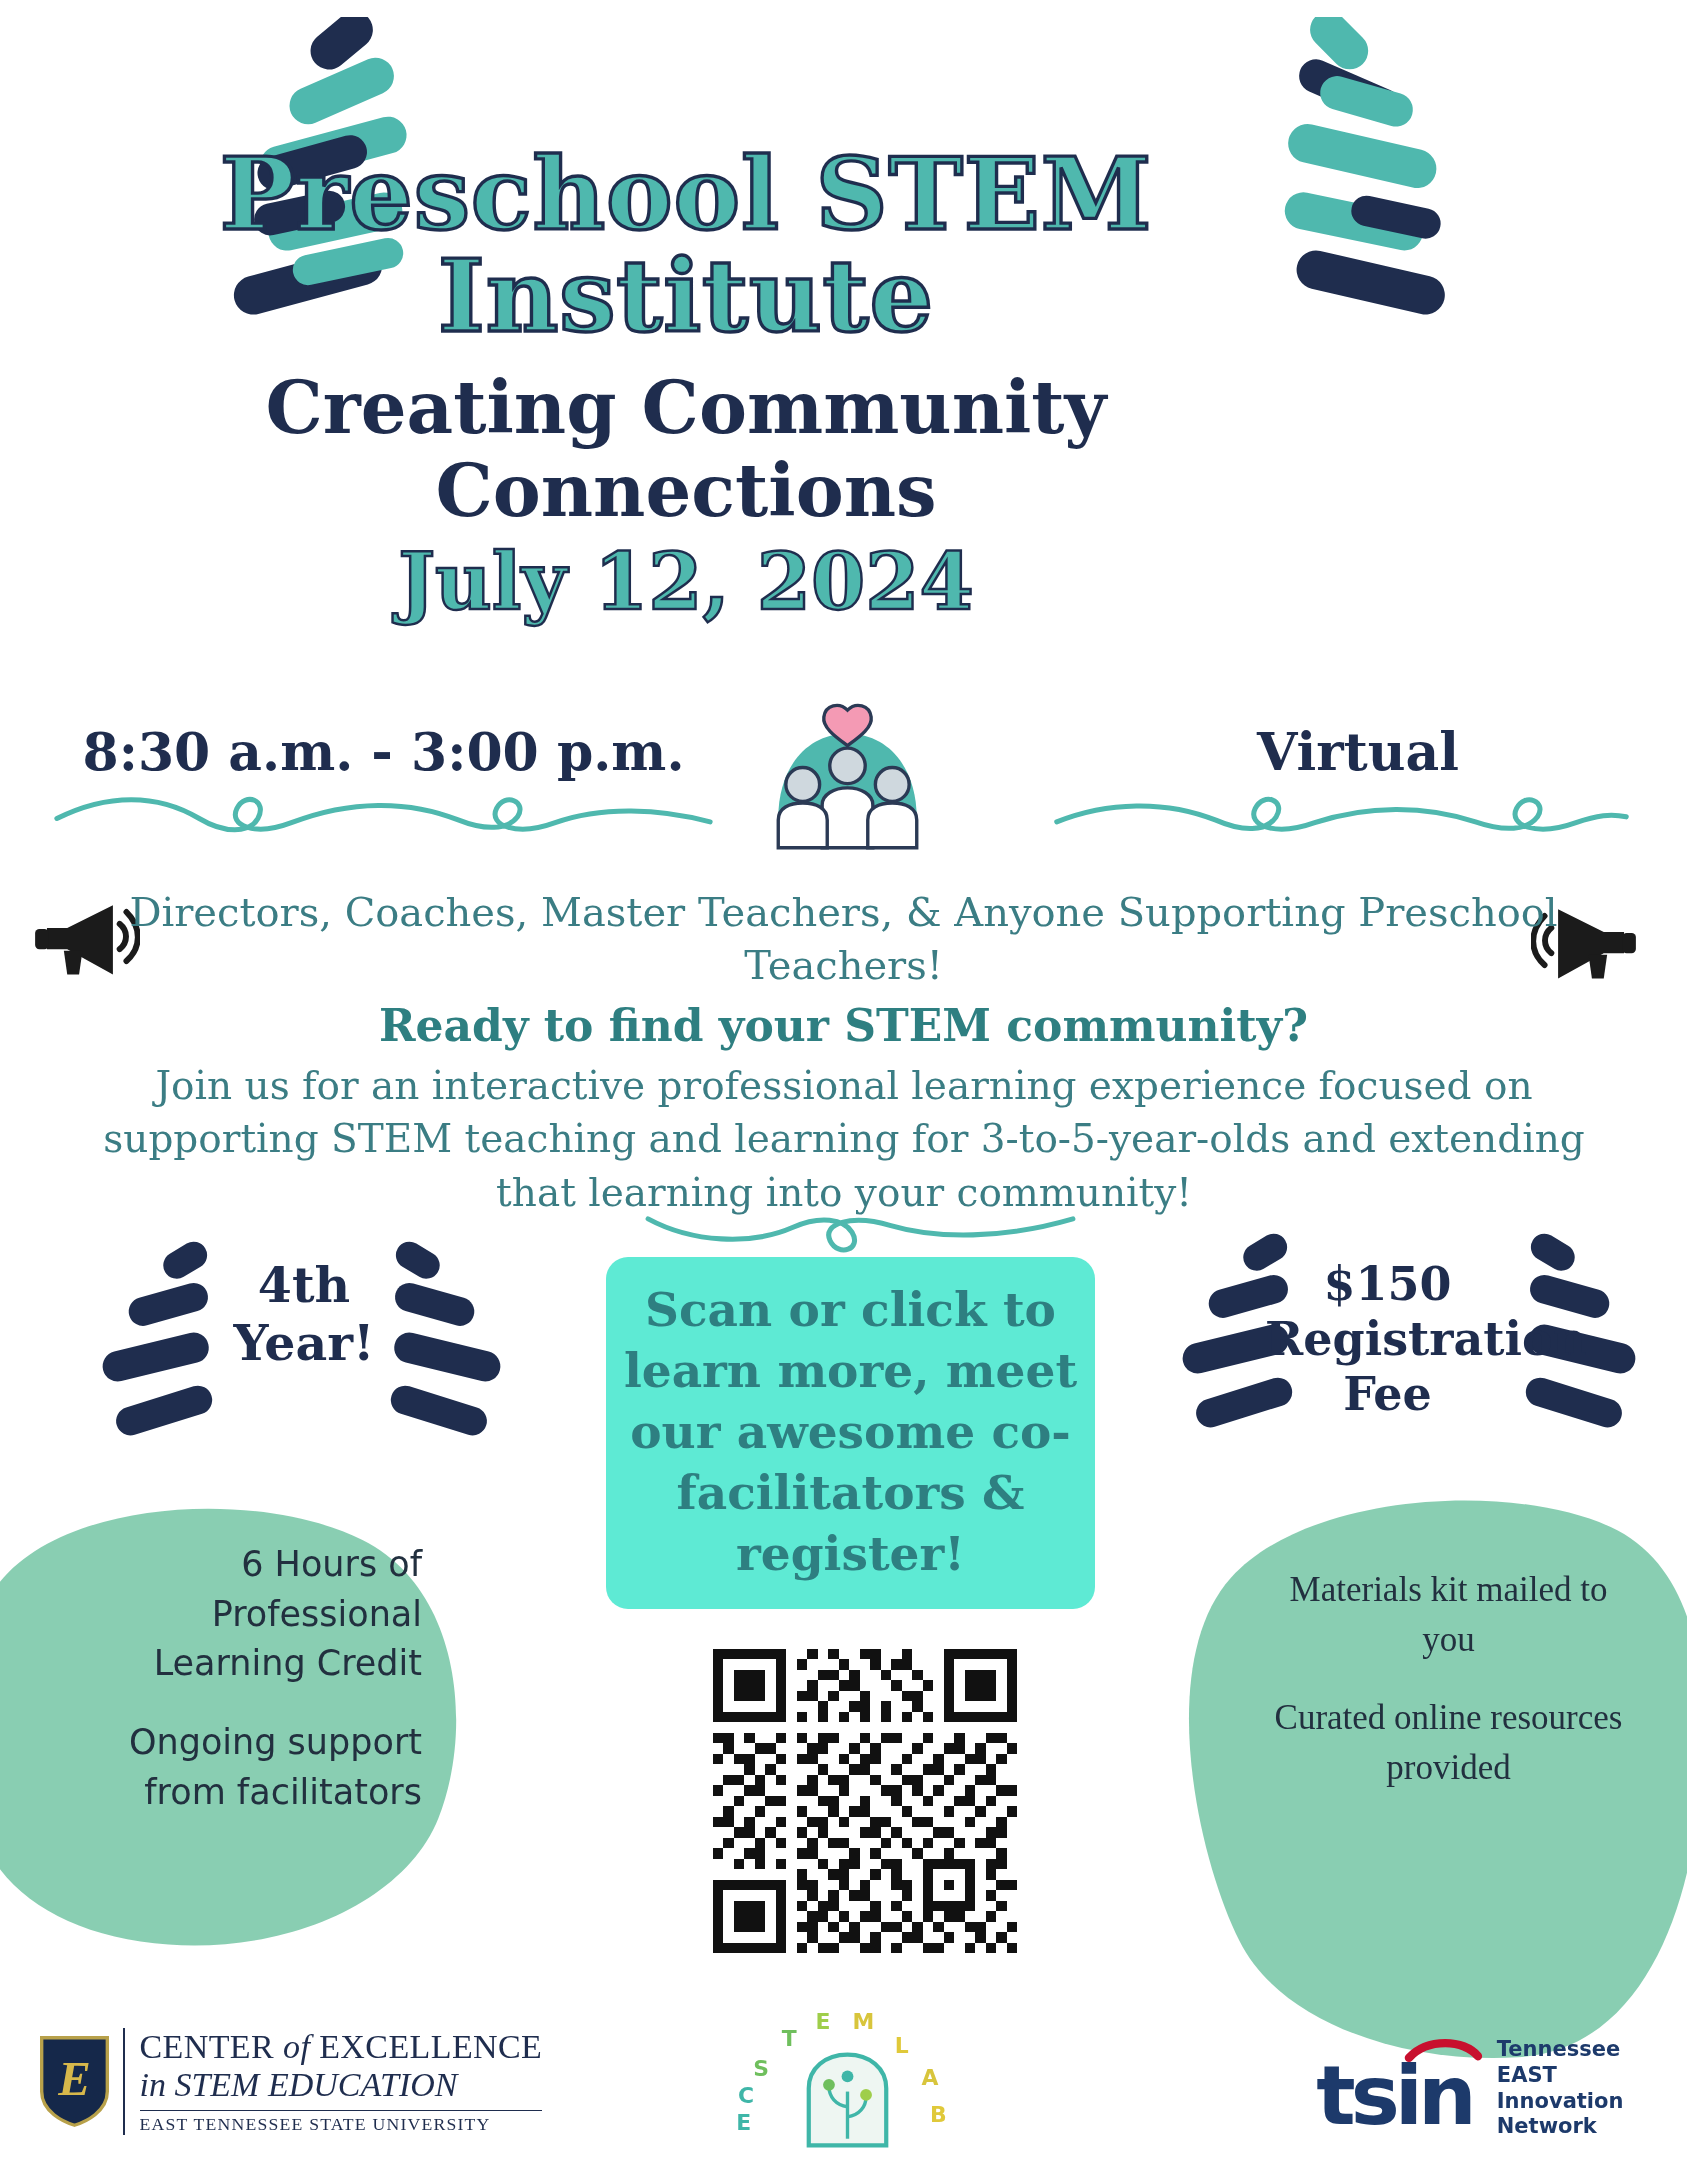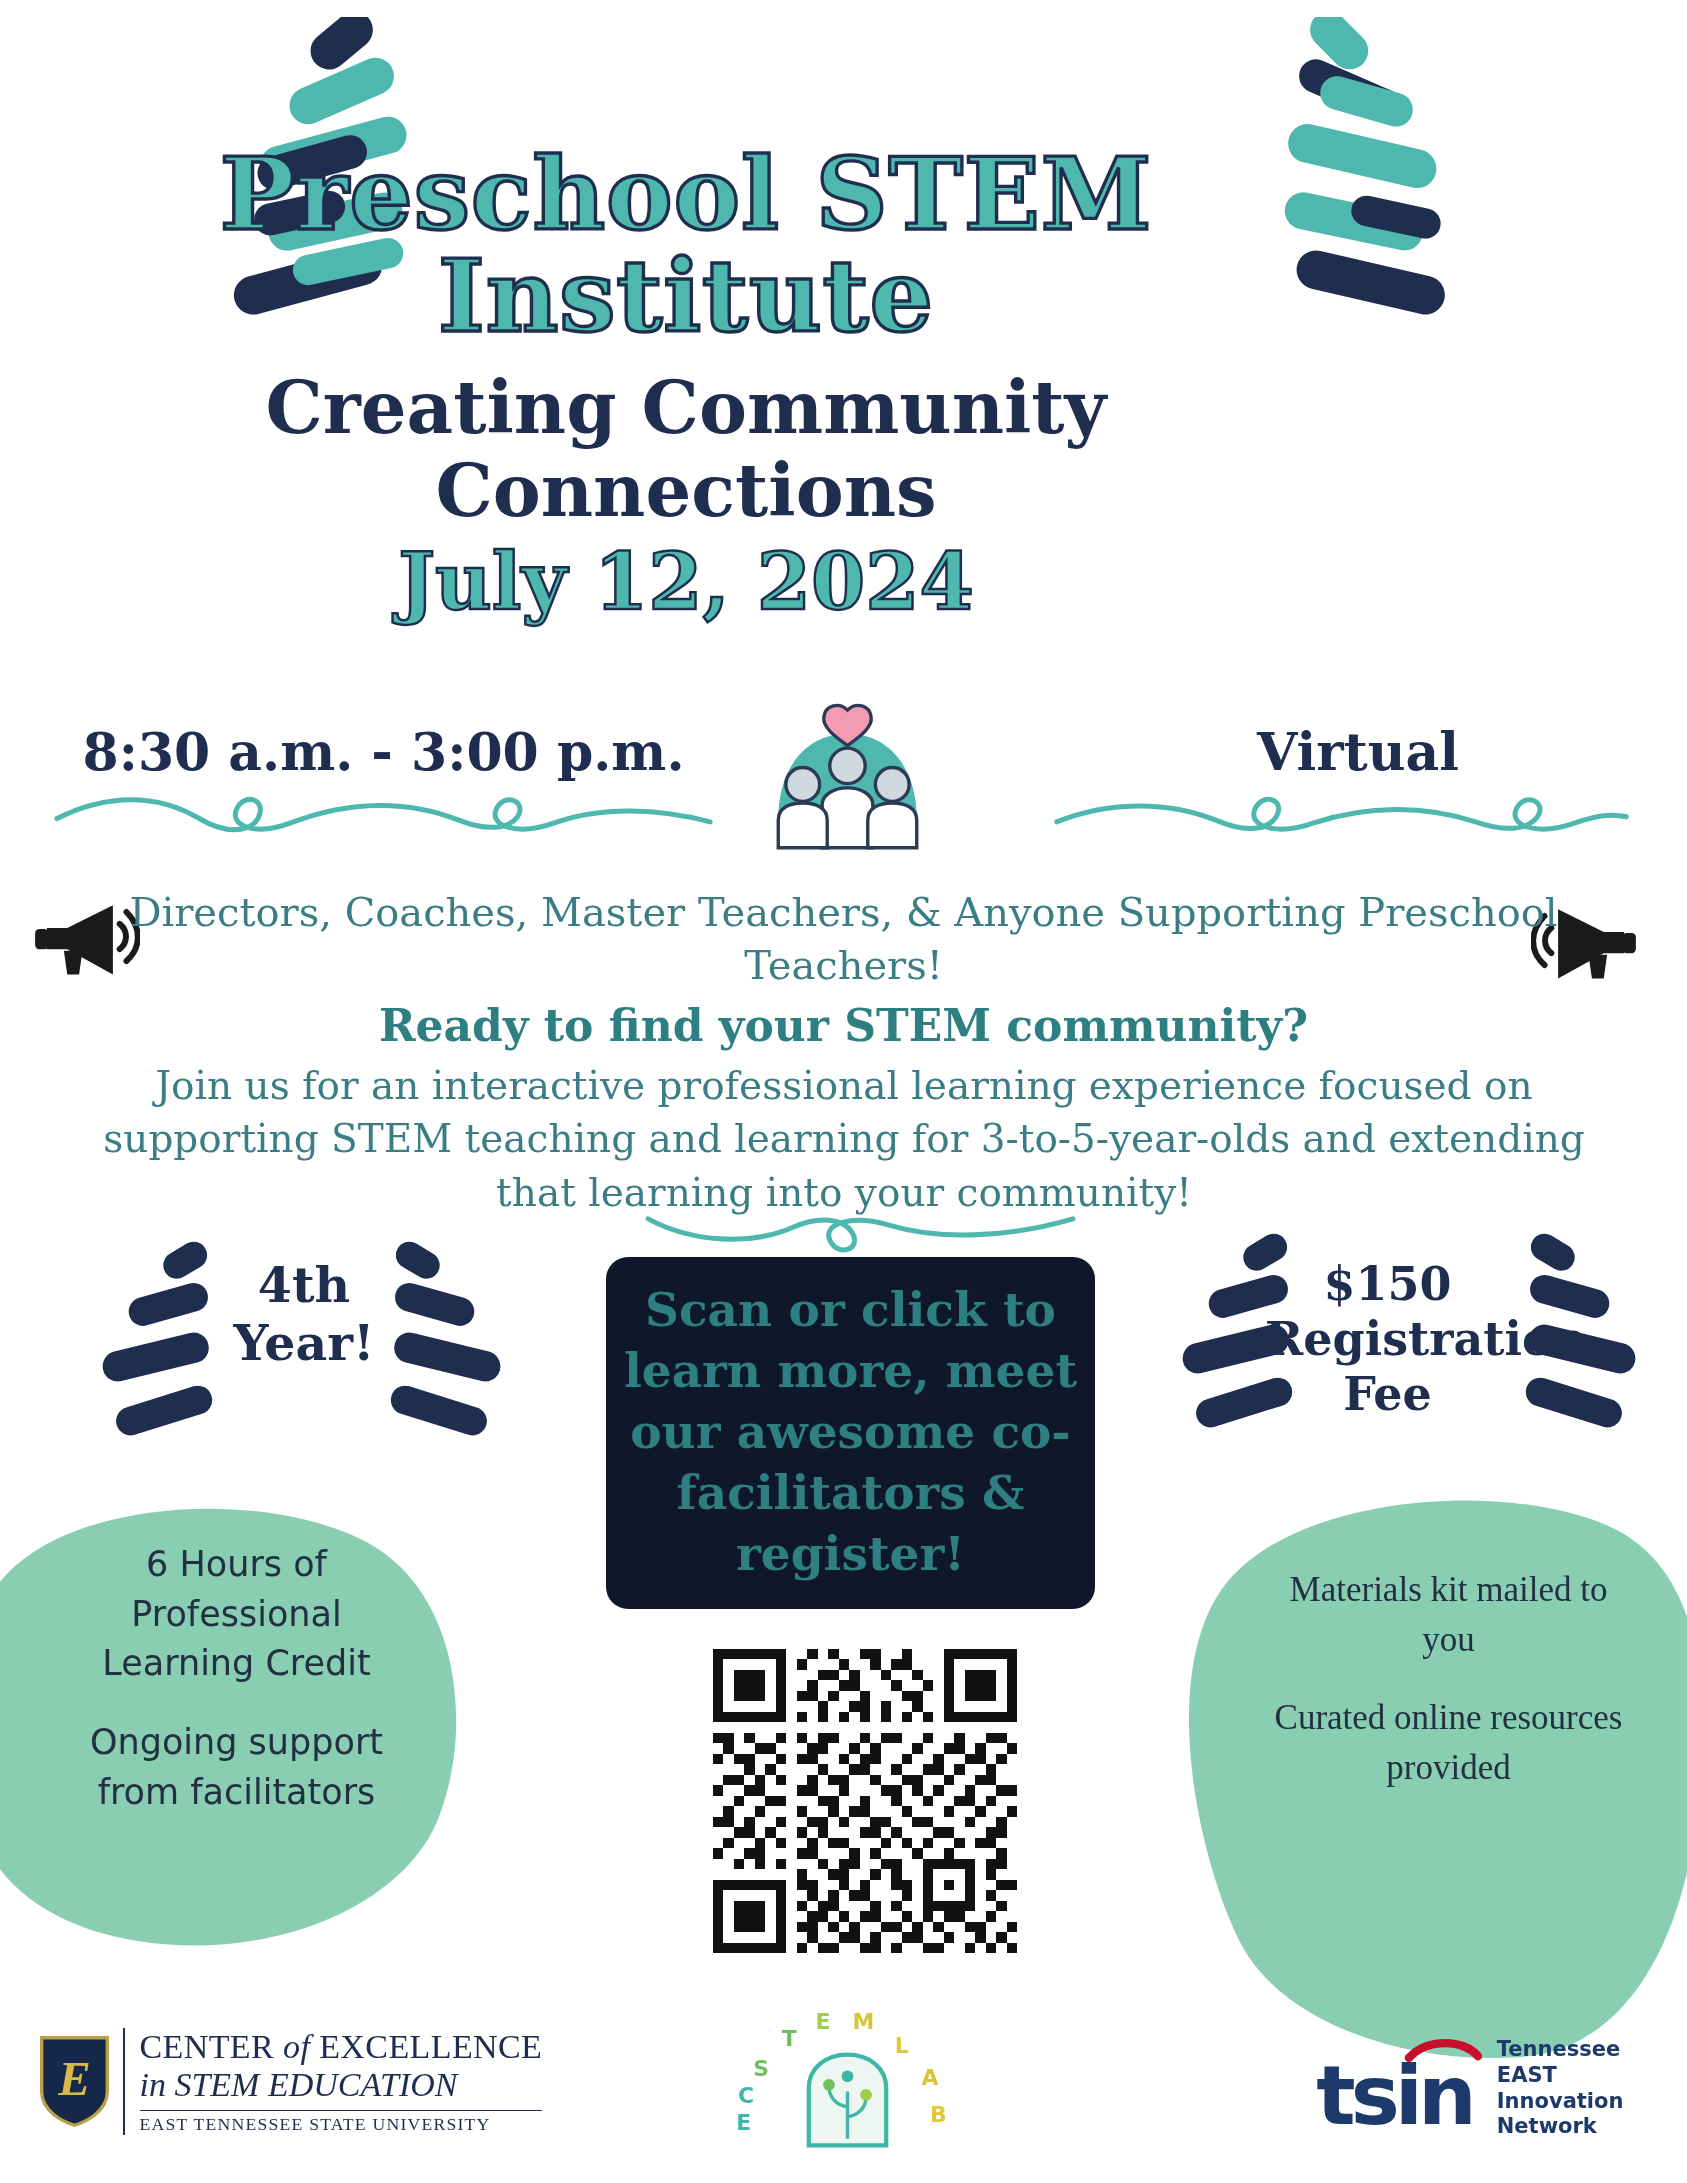--- a/index.html
+++ b/index.html
@@ -140,21 +140,21 @@
     right: -25px;
     top: 1468px;
     width: 557px;
     height: 591px;
   }
   .blob-left-text {
     position: absolute;
     left: 51px;
     top: 1540px;
     width: 371px;
-    text-align: center;
+    text-align: right;
     font-family: "DejaVu Sans", sans-serif;
     font-size: 35px;
     line-height: 1.42;
     color: #22303f;
   }
   .blob-right-text {
     position: absolute;
     right: 53px;
     top: 1565px;
     width: 371px;
@@ -192,21 +192,21 @@
     color: #1f2d4e;
   }
 
   
   .scan-box {
     position: absolute;
     left: 606px;
     top: 1257px;
     width: 489px;
     padding: 22px 17px 25px 17px;
-    background: #0f172a;
+    background: #5eead4;
     border-radius: 22px;
     text-align: center;
     font-family: "DejaVu Serif", serif;
     font-weight: bold;
     font-size: 47px;
     line-height: 1.3;
     color: #2e7f81;
   }
   .qr {
     position: absolute;

